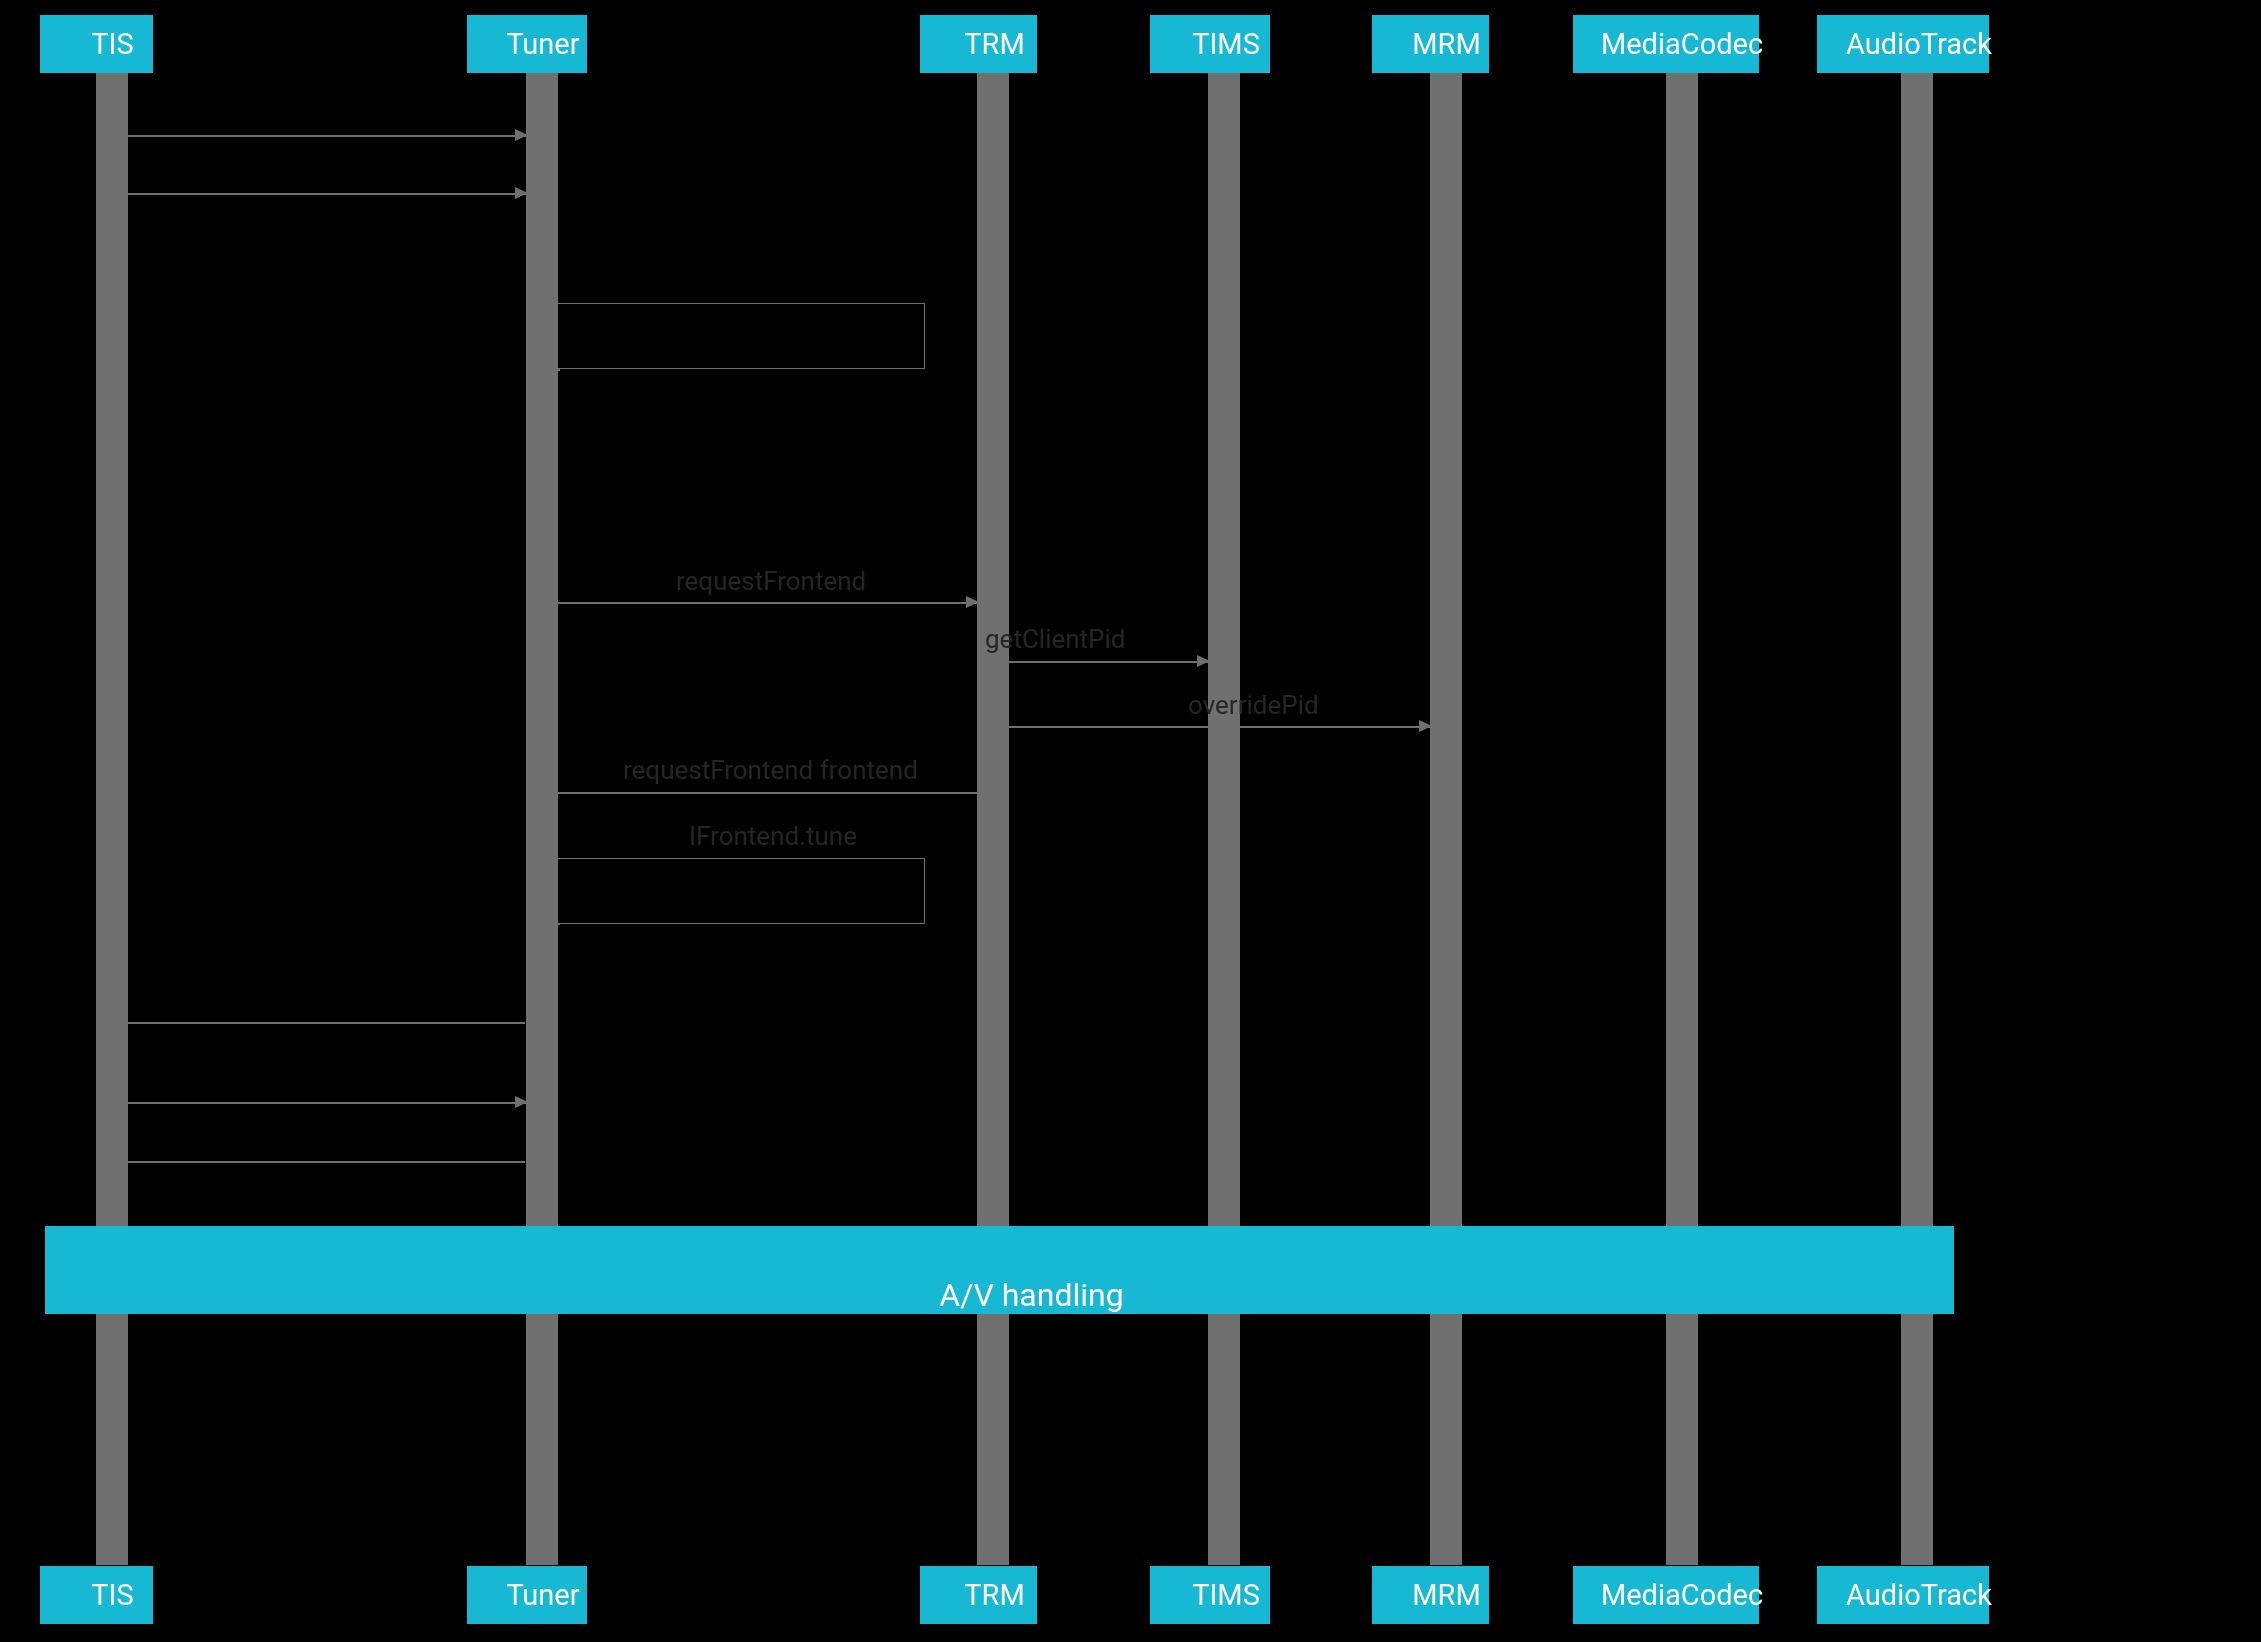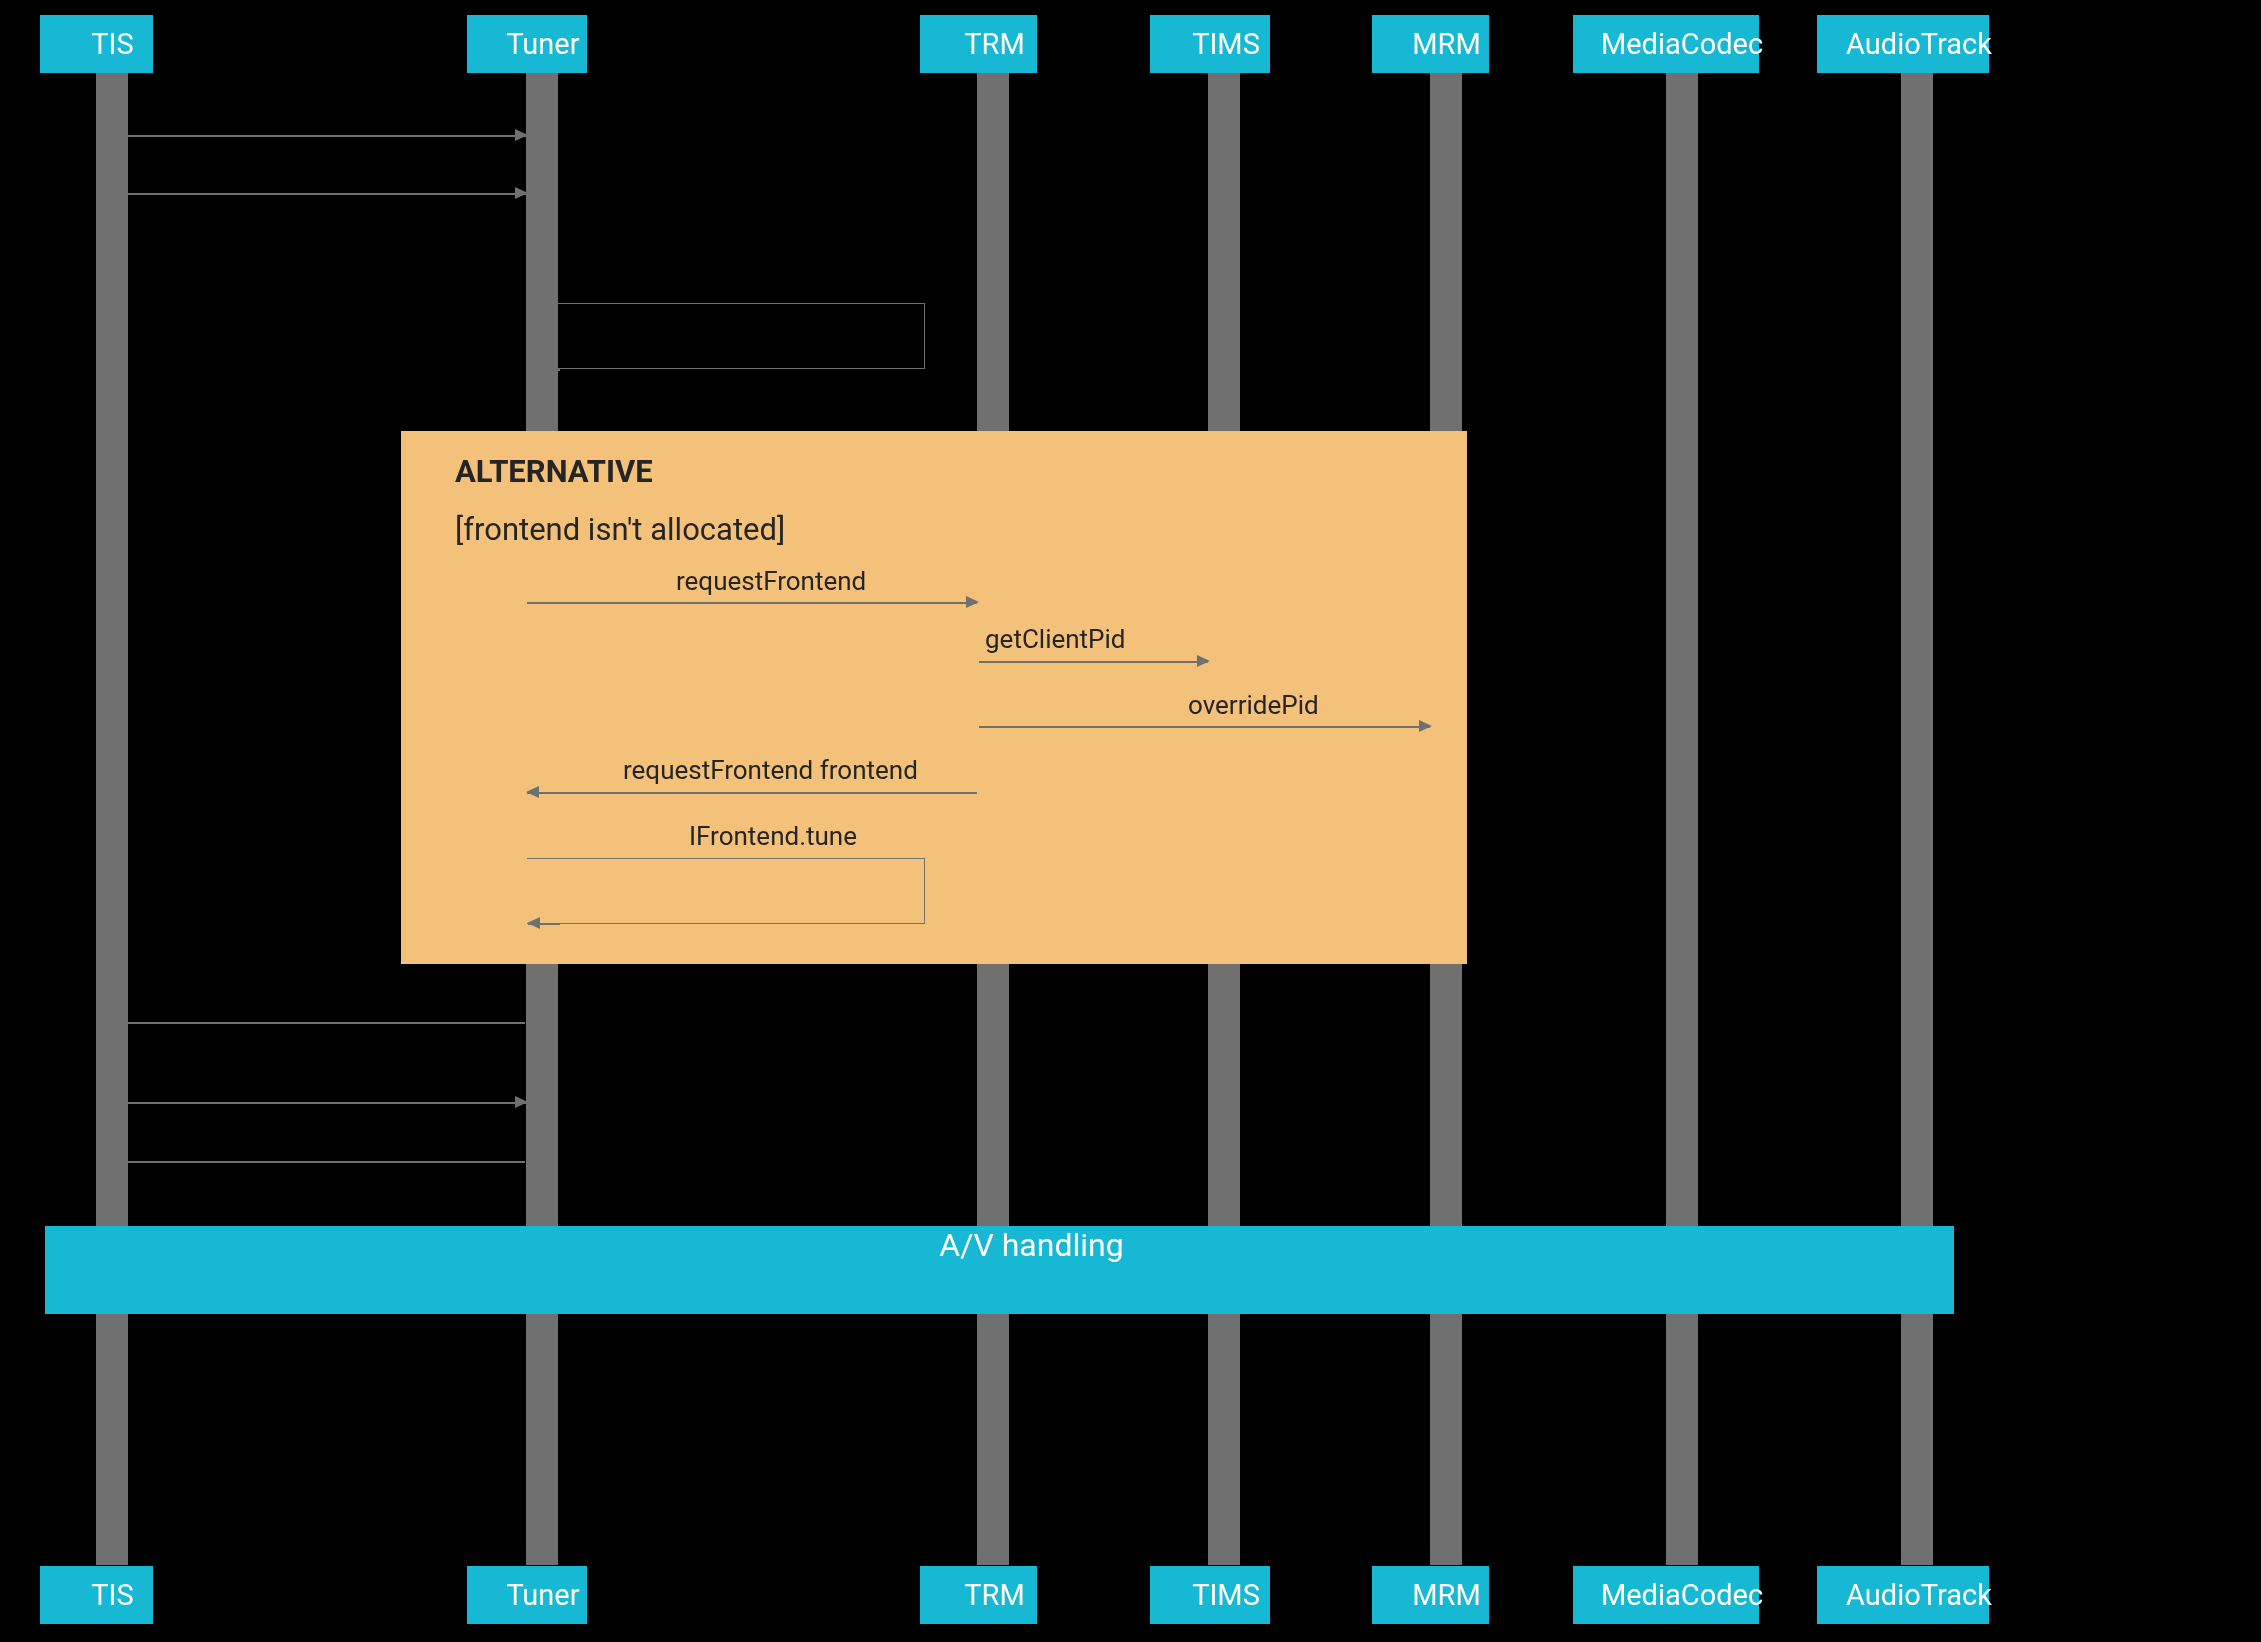--- a/index.html
+++ b/index.html
@@ -78,21 +78,21 @@
     position: absolute;
     font-size: 31px;
     color: var(--text-dark);
   }
 
   .bigbar {
     position: absolute;
     background: var(--teal);
     color: var(--text-light);
     font-size: 32px;
-    display: flex; align-items: flex-start; justify-content: center;
+    display: flex; align-items: flex-end; justify-content: center;
   }
 </style>
 </head>
 <body>
 
 <div class="stage">
 
   <div class="lifeline" style="left:96px"></div>
   <div class="lifeline" style="left:526px"></div>
   <div class="lifeline" style="left:977px"></div>
@@ -116,24 +116,20 @@
   <div class="participant" style="left:1372px;top:1566px; width:117px">MRM</div>
   <div class="participant" style="left:1573px;top:1566px; width:186px">MediaCodec</div>
   <div class="participant" style="left:1817px;top:1566px; width:172px">AudioTrack</div>
 
   <div class="arrow right" style="left:96px; top:135px; width:430px"></div>
   <div class="arrow right" style="left:96px; top:193px; width:430px"></div>
 
   <div class="selfbox" style="left:527px; top:303px; width:398px; height:66px"></div>
   <div class="arrow left" style="left:528px; top:369px; width:0px"></div>
 
-  <div class="alt" style="left:401px; top:431px; width:1066px; height:533px">
-    <div class="alt-title" style="left:22px; top:22px">ALTERNATIVE</div>
-    <div class="alt-guard" style="left:22px; top:80px">[frontend isn't allocated]</div>
-  </div>
 
   <div class="msg-label" style="left:644px; top:566px">requestFrontend</div>
   <div class="arrow right" style="left:527px; top:602px; width:450px"></div>
 
   <div class="msg-label" style="left:953px; top:624px">getClientPid</div>
   <div class="arrow right" style="left:979px; top:661px; width:229px"></div>
 
   <div class="msg-label" style="left:1156px; top:690px">overridePid</div>
   <div class="arrow right" style="left:979px; top:726px; width:451px"></div>
 

